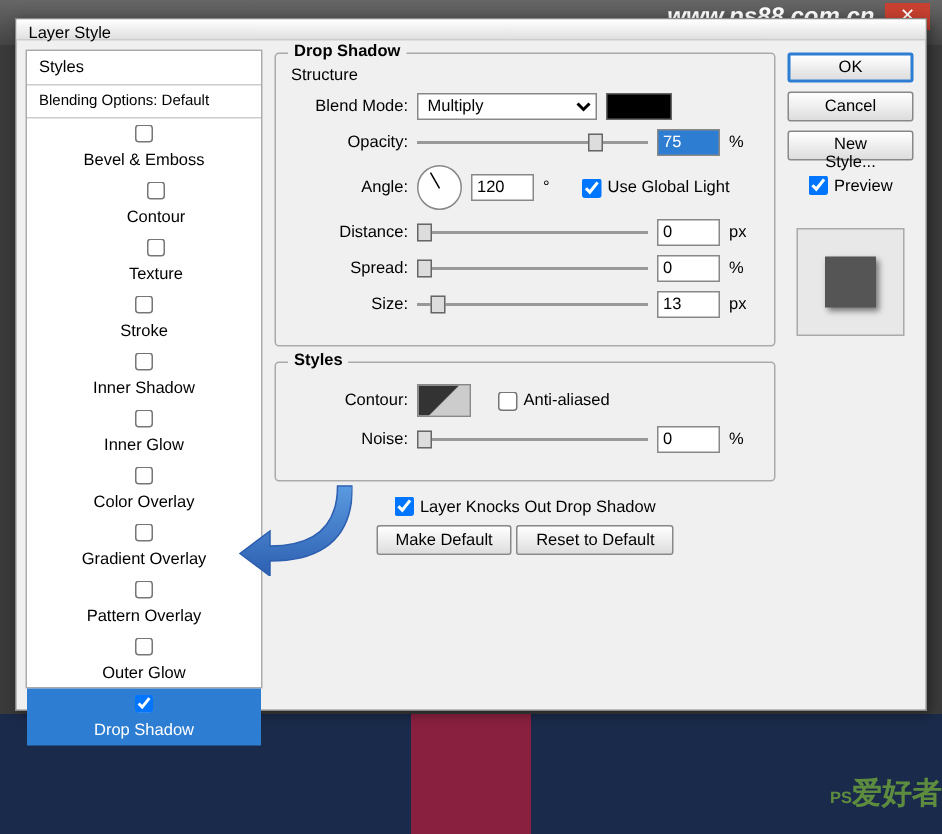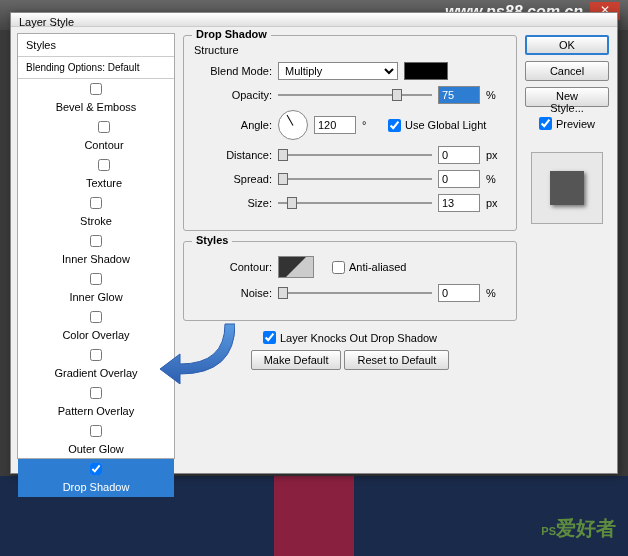--- a/index.html
+++ b/index.html
@@ -38,21 +38,21 @@
 .angle-dial { width: 30px; height: 30px; border: 1px solid #888; border-radius: 50%; background: #fff; position: relative; }
 .angle-dial::after { content: ''; position: absolute; top: 14px; left: 14px; width: 12px; height: 1px; background: #000; transform-origin: left; transform: rotate(-120deg); }
 .contour-swatch { width: 36px; height: 22px; border: 1px solid #888; background: linear-gradient(135deg, #333 49%, #ccc 51%); }
 .btn { height: 20px; padding: 2px 12px; background: linear-gradient(#fff, #ddd); border: 1px solid #888; border-radius: 2px; cursor: pointer; font-size: 11px; }
 .right-panel { width: 96px; padding: 8px 8px 0 4px; display: flex; flex-direction: column; gap: 6px; align-items: stretch; }
 .btn-primary { border: 2px solid #2d7dd2; }
 .preview-area { margin-top: 10px; }
 .preview-box { width: 72px; height: 72px; border: 1px solid #aaa; background: #e8e8e8; margin: 6px auto 0; display: flex; align-items: center; justify-content: center; }
 .preview-inner { width: 34px; height: 34px; background: #555; box-shadow: 2px 2px 4px rgba(0,0,0,0.5); }
 .arrow-annot { position: absolute; top: 314px; left: 155px; width: 80px; height: 70px; pointer-events: none; }
-.wm-bottom { position: absolute; bottom: 14px; right: 12px; color: #6b9e3e; font-size: 24px; font-weight: bold; opacity: 0.85; display: flex; align-items: baseline; }
+.wm-bottom { position: absolute; bottom: 14px; right: 0; color: #6b9e3e; font-size: 24px; font-weight: bold; opacity: 0.85; display: flex; align-items: baseline; }
 .wm-bottom .zh { font-size: 20px; color: #6b9e3e; }
 .checkbox-inline { display: flex; align-items: center; gap: 4px; }
 .center-bottom { display: flex; gap: 3px; justify-content: center; margin-top: 6px; }
 </style>
 </head>
 <body>
 
 <div class="backdrop">
   <div class="backdrop-top"></div>
   <div class="backdrop-bottom">

